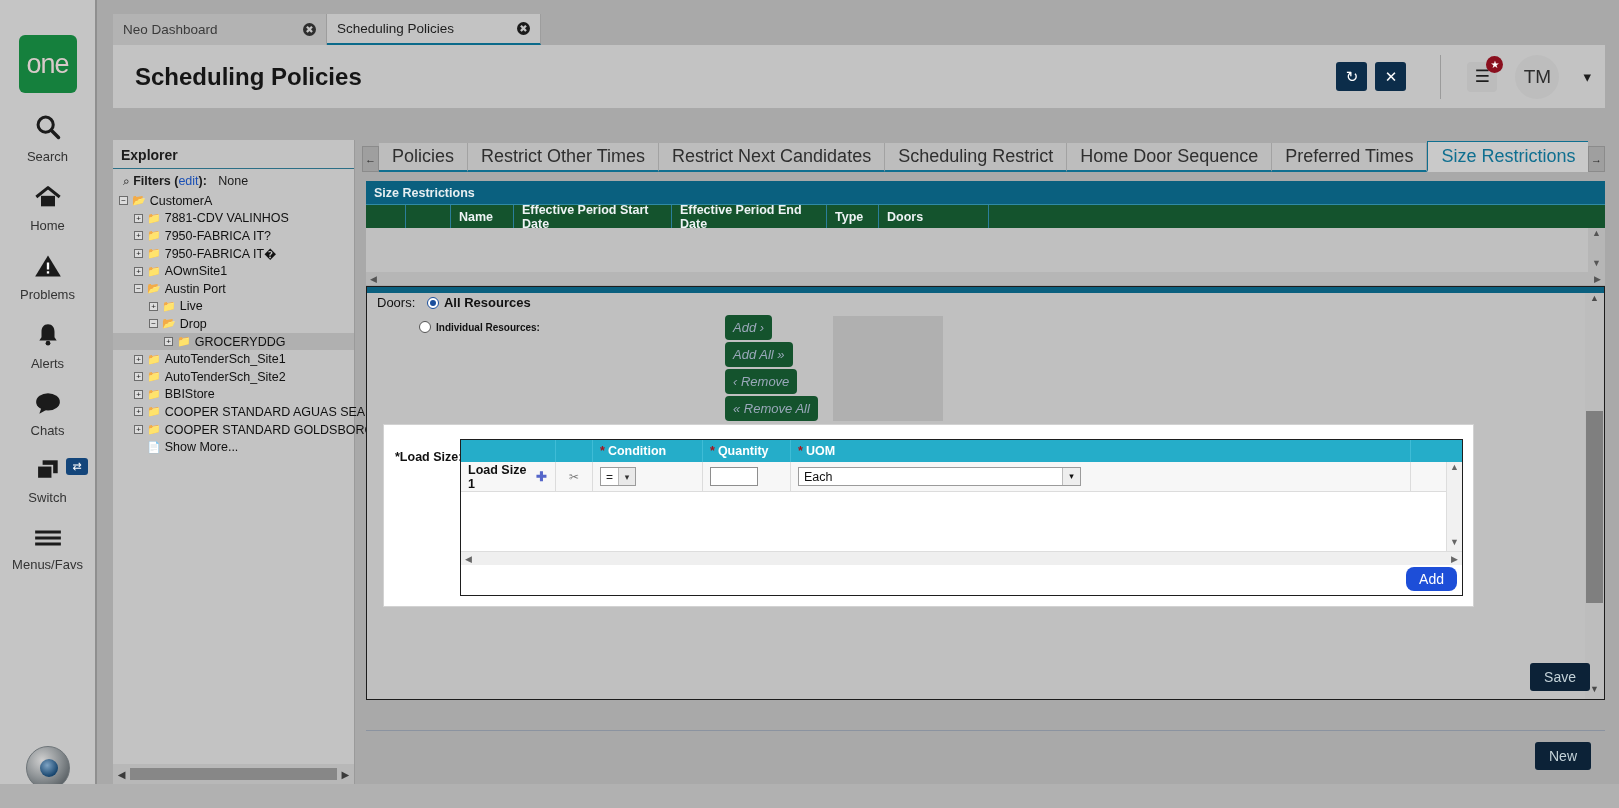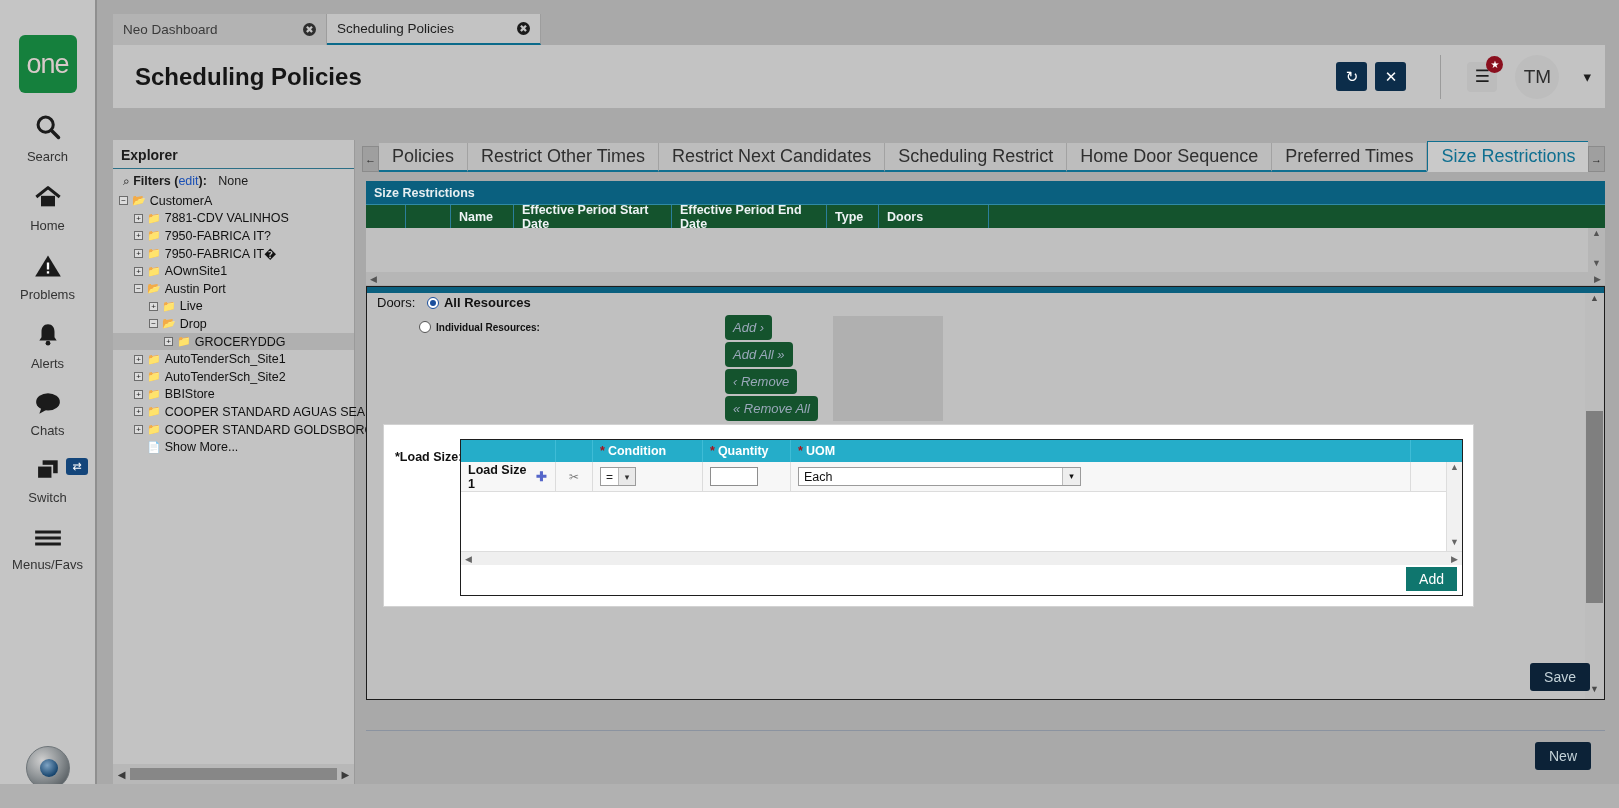--- a/index.html
+++ b/index.html
@@ -210,22 +210,22 @@
   .uomsel .a{ width:18px; text-align:center; background:#eee; border-left:1px solid #bbb;
               font-size:9px; line-height:17px; height:100%;}
   .lp-blank { height:60px; background:#fff; }
   .lp-vs { position:absolute; right:0; top:22px; width:16px; bottom:44px; background:#f1f1f1; border-left:1px solid #ddd;}
   .lp-vs div{ height:14px; text-align:center; font-size:9px; color:#666; cursor:pointer;}
   .lp-hs { position:absolute; left:0; right:0; bottom:30px; height:14px; background:#efefef;
            display:flex; justify-content:space-between; align-items:center; border-top:1px solid #ddd;}
   .lp-hs span{ font-size:9px; color:#666; padding:0 4px; cursor:pointer;}
   .lp-foot { position:absolute; left:0; right:0; bottom:0; height:30px; background:#fff;}
   .addbtn {
-    position:absolute; right:5px; top:2px; background:#0f766e; color:#fff; font-size:14px;
-    padding:4px 13px; border-radius:0; cursor:pointer;
+    position:absolute; right:5px; top:2px; background:#1d4ed8; color:#fff; font-size:14px;
+    padding:4px 13px; border-radius:8px; cursor:pointer;
   }
 
   .savebtn {
     position:absolute; right:14px; bottom:8px; background:#0c2237; color:#c3d2d8;
     font-size:14px; padding:6px 14px; border-radius:3px; cursor:pointer;
   }
   .footbar { position:absolute; left:4px; right:0; bottom:0; height:76px; }
   .footline { position:absolute; left:0; right:0; top:22px; height:1px; background:#8b93a0; }
   .newbtn {
     position:absolute; right:14px; top:34px; background:#0c2237; color:#c3d2d8;

